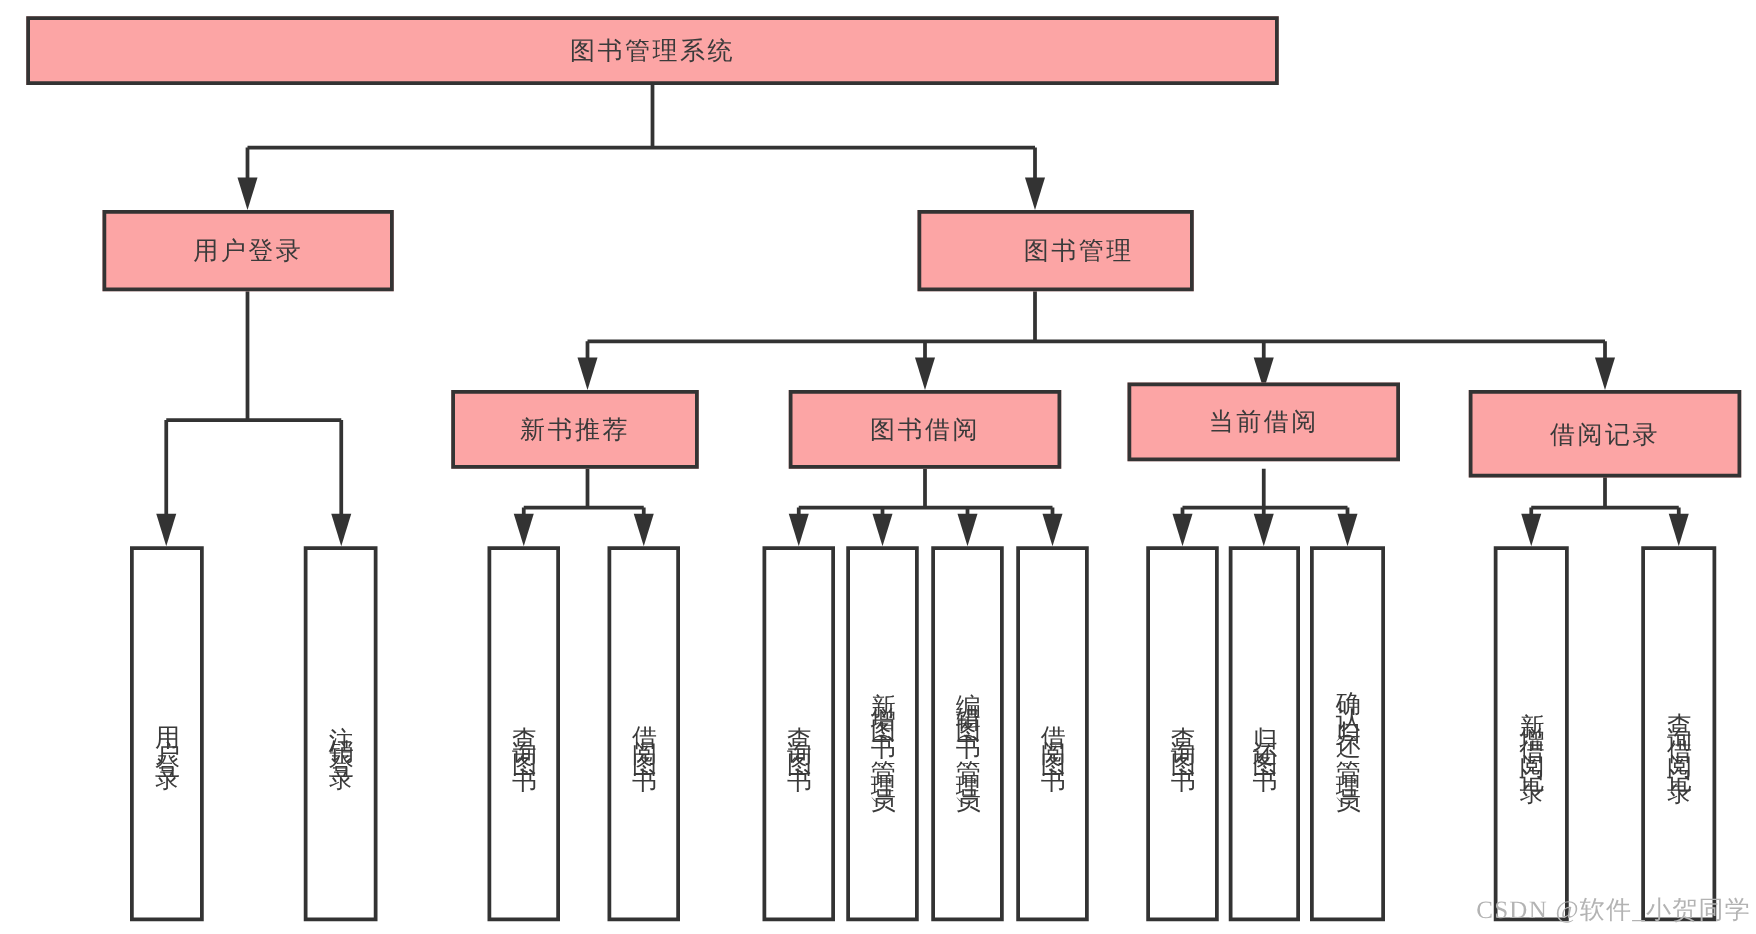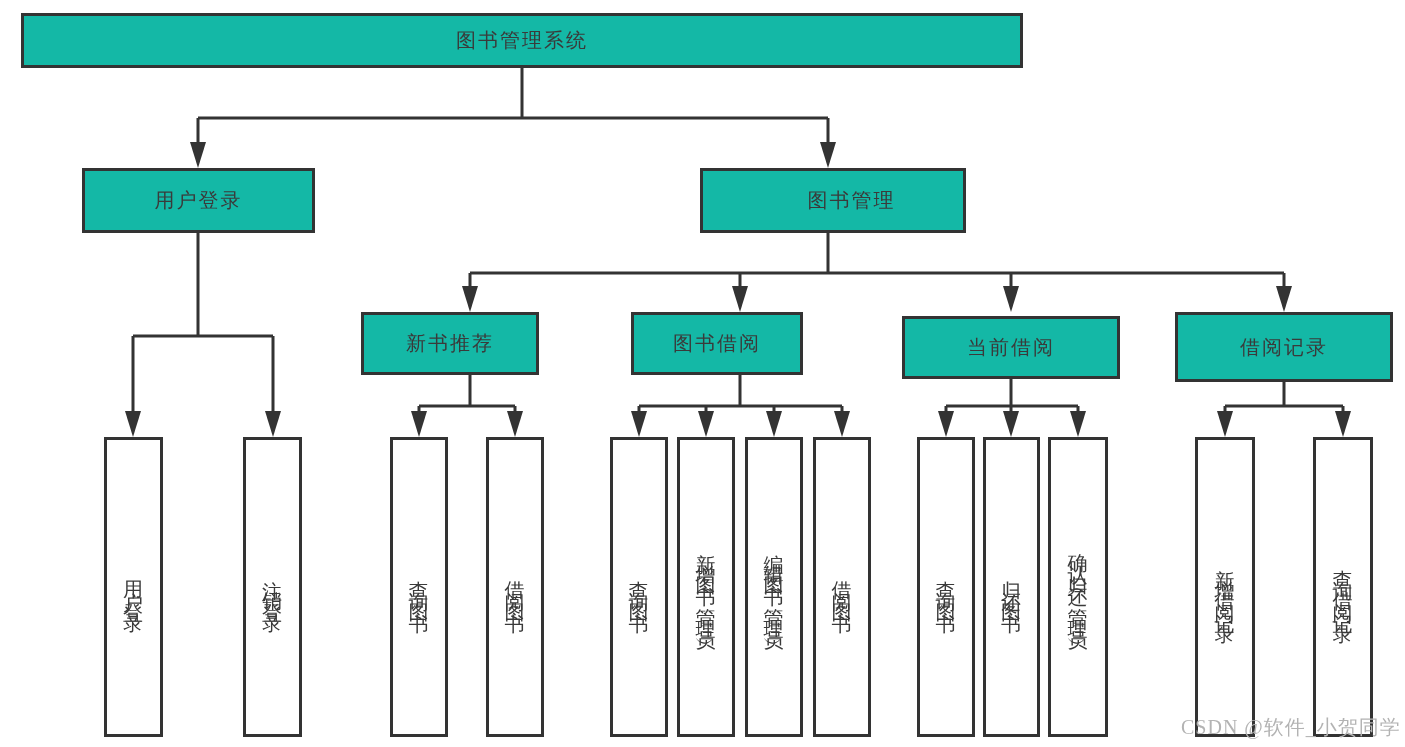--- a/index.html
+++ b/index.html
@@ -2,21 +2,21 @@
 <html><head>
 <meta charset="utf-8">
 <style>
   html,body{margin:0;padding:0;background:#ffffff;}
   #canvas{
     position:relative;width:1405px;height:747px;background:#ffffff;overflow:hidden;
     font-family:"Liberation Sans","DejaVu Sans",sans-serif;color:#3a3a3a;
   }
   #connector-svg{position:absolute;left:0;top:0;width:1405px;height:747px;}
   .node{
-    position:absolute;box-sizing:border-box;border:3px solid #333333;background:#14b8a6;
+    position:absolute;box-sizing:border-box;border:3px solid #333333;background:#fca5a5;
     display:flex;align-items:center;justify-content:center;
     font-size:20px;letter-spacing:2px;white-space:nowrap;
   }
   .leaf{
     position:absolute;box-sizing:border-box;border:3px solid #333333;background:#ffffff;
     display:flex;align-items:center;justify-content:center;
   }
   .leaf span{
     writing-mode:vertical-rl;font-size:20px;letter-spacing:11px;line-height:1;
     white-space:nowrap;
@@ -60,25 +60,25 @@
       <polygon points="1003,411 1019,411 1011,437"></polygon>
       <polygon points="1070,411 1086,411 1078,437"></polygon>
       <polygon points="1217,411 1233,411 1225,437"></polygon>
       <polygon points="1335,411 1351,411 1343,437"></polygon>
     </g>
   </svg>
 
   <div class="node" style="left:21px;top:13px;width:1002px;height:55px;">图书管理系统</div>
 
   <div class="node" style="left:82px;top:168px;width:233px;height:65px;">用户登录</div>
-  <div class="node" style="left:700px;top:168px;width:266px;height:65px;padding-left:37px;">图书管理</div>
+  <div class="node" style="left:734px;top:168px;width:221px;height:65px;padding-left:37px;">图书管理</div>
 
-  <div class="node" style="left:361px;top:312px;width:178px;height:63px;">新书推荐</div>
-  <div class="node" style="left:631px;top:312px;width:172px;height:63px;">图书借阅</div>
-  <div class="node" style="left:902px;top:316px;width:218px;height:63px;">当前借阅</div>
+  <div class="node" style="left:361px;top:312px;width:198px;height:63px;">新书推荐</div>
+  <div class="node" style="left:631px;top:312px;width:218px;height:63px;">图书借阅</div>
+  <div class="node" style="left:902px;top:306px;width:218px;height:63px;">当前借阅</div>
   <div class="node" style="left:1175px;top:312px;width:218px;height:70px;">借阅记录</div>
 
   <div class="leaf" style="left:104px;top:437px;width:59px;height:300px;">
     <span>用户登录</span>
   </div>
   <div class="leaf" style="left:243px;top:437px;width:59px;height:300px;">
     <span>注销登录</span>
   </div>
 
   <div class="leaf" style="left:390px;top:437px;width:58px;height:300px;">

